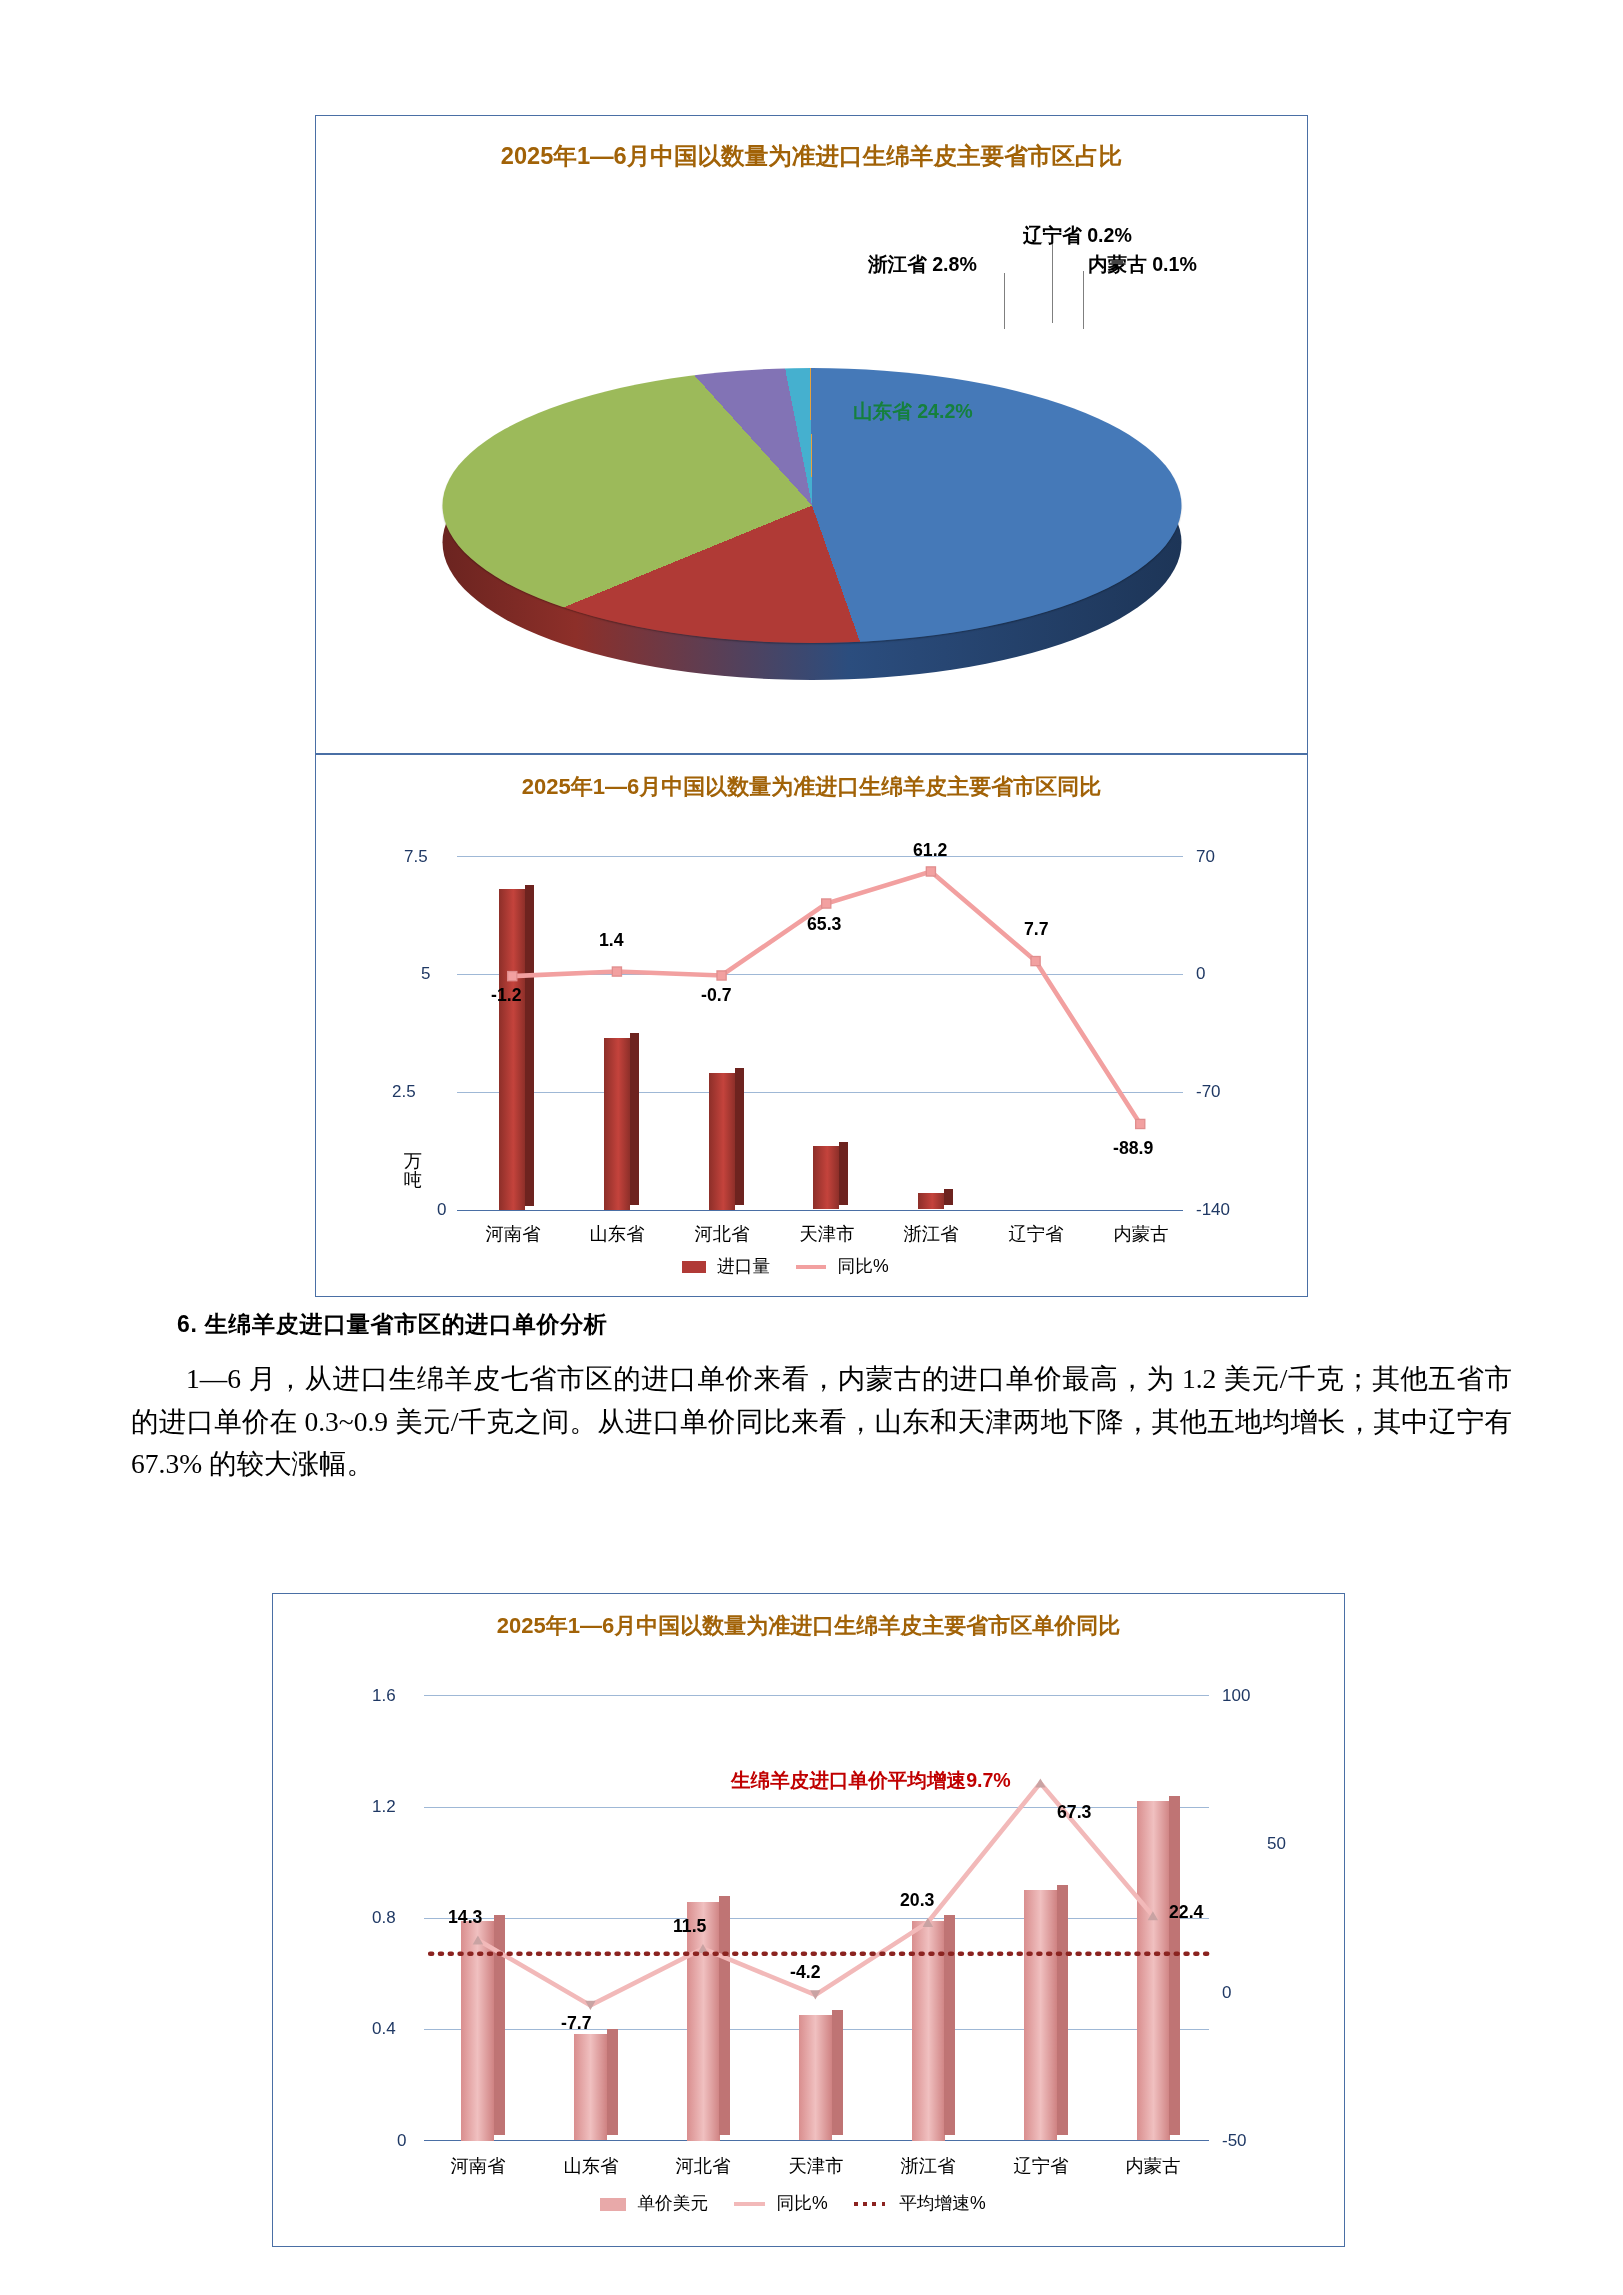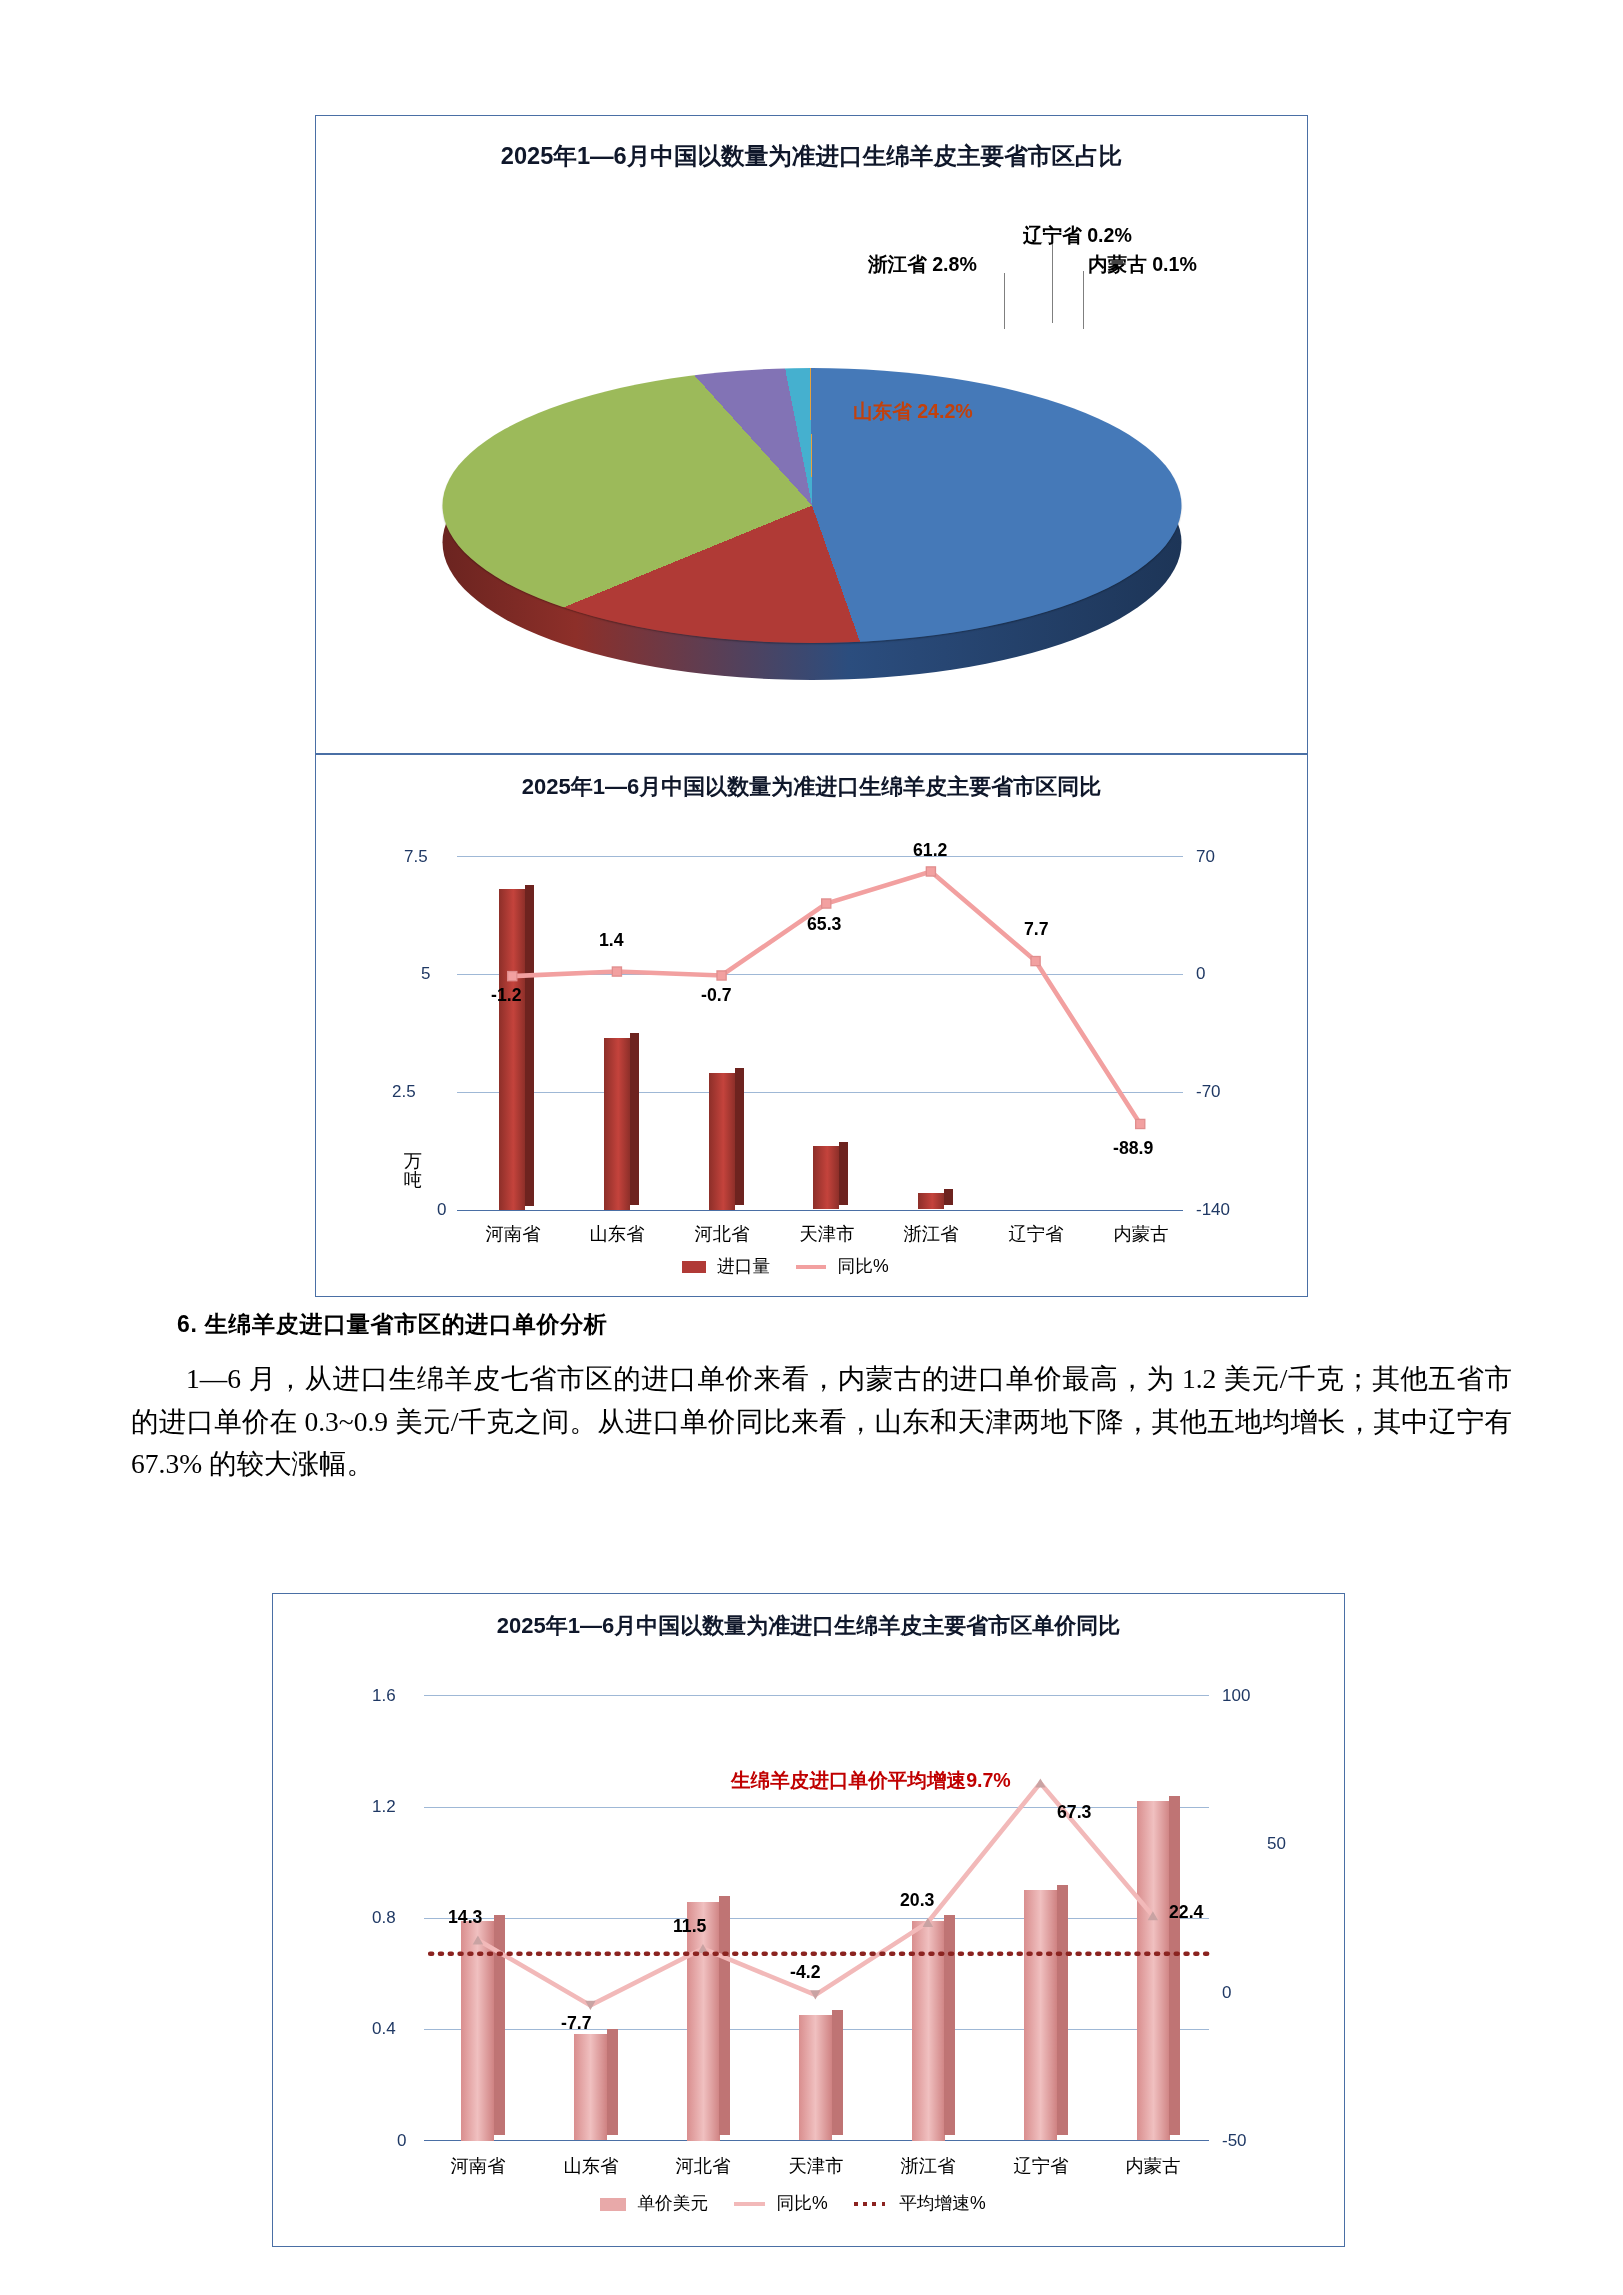--- a/index.html
+++ b/index.html
@@ -1,21 +1,21 @@
 <!DOCTYPE html>
 <html style="font-size:10.5px"><head>
 <meta charset="utf-8">
 <style>
   html,body{margin:0;padding:0;background:#ffffff;}
   body{width:1623px;height:2295px;font-family:"Liberation Serif",serif;color:#000;}
   .page{position:relative;width:1623px;height:2295px;}
 
   
   .chart-box{position:absolute;border:0.7px solid #4a6fa5;background:#fff;box-sizing:border-box;}
-  .chart-title{text-align:center;font-family:"Liberation Sans",sans-serif;font-weight:bold;font-size:22px;color:#0f172a;}
+  .chart-title{text-align:center;font-family:"Liberation Sans",sans-serif;font-weight:bold;font-size:22px;color:#a16207;}
 
   
   #pie-box{left:315px;top:115px;width:993px;height:639px;}
   #pie-box .chart-title{margin-top:23.6px;font-size:23.6px;}
   .pie-stage{position:relative;width:100%;height:543px;}
   .pie-wrap{position:absolute;left:50%;top:196px;transform:translateX(-50%);}
   .pie-side{position:absolute;left:0;top:37px;width:739px;height:275px;border-radius:50%/50%;
             background:linear-gradient(to right,#6b2420 0%,#8d2f29 18%,#2b4d7e 55%,#1d3557 100%);}
   .pie-top{position:absolute;left:0;top:0;width:739px;height:275px;border-radius:50%;
            background:conic-gradient(from 0deg,
@@ -77,21 +77,21 @@
 
       <div class="pie-lbl" style="left:552px;top:79px;">浙江省 2.8%</div>
       <div class="lead" style="left:688px;top:101px;width:1.3px;height:56px;"></div>
 
       <div class="pie-lbl" style="left:609px;top:118px;width:85px;text-align:center;line-height:1.25;color:#fff;">
         <span>天津市</span><br>
         <span>8.6</span>%
       </div>
 
       <div class="pie-lbl" style="left:458px;top:151px;color:#fff;">河北省 19.5%</div>
-      <div class="pie-lbl" style="left:537px;top:226px;color:#c2410c;">山东省 24.2%</div>
+      <div class="pie-lbl" style="left:537px;top:226px;color:#15803d;">山东省 24.2%</div>
       <div class="pie-lbl" style="left:821px;top:175px;color:#fff;">河南省 44.6%</div>
     </div>
   </div>
 
   <div class="chart-box" id="bar1-box">
     <div class="chart-title">2025年1—6月中国以数量为准进口生绵羊皮主要省市区同比</div>
 
     <div class="plot" style="left:0;top:0;width:993px;height:543px;">
 
       <div class="gridline" style="left:141px;top:101px;width:726px;"></div>

